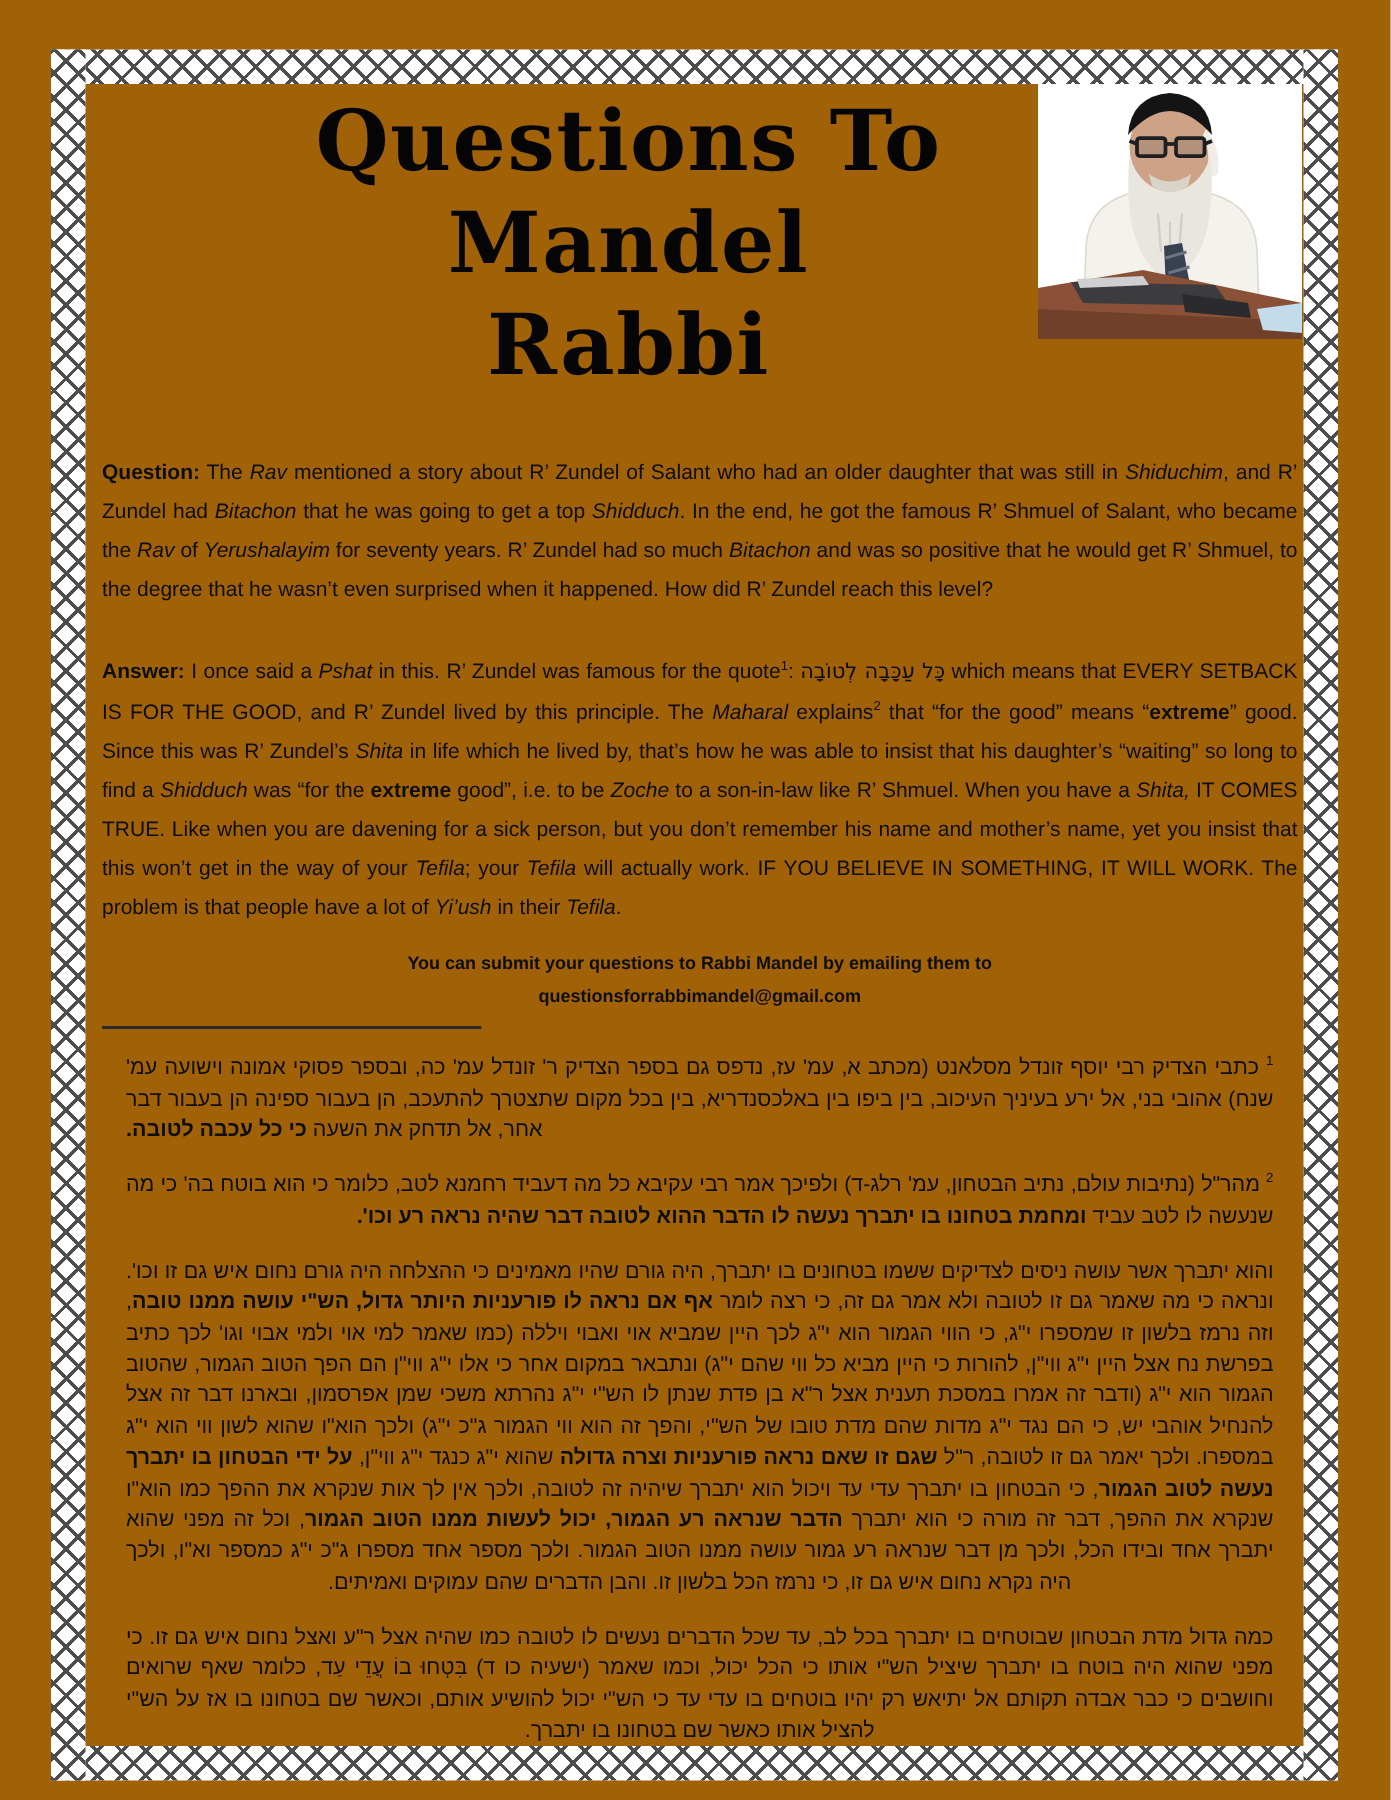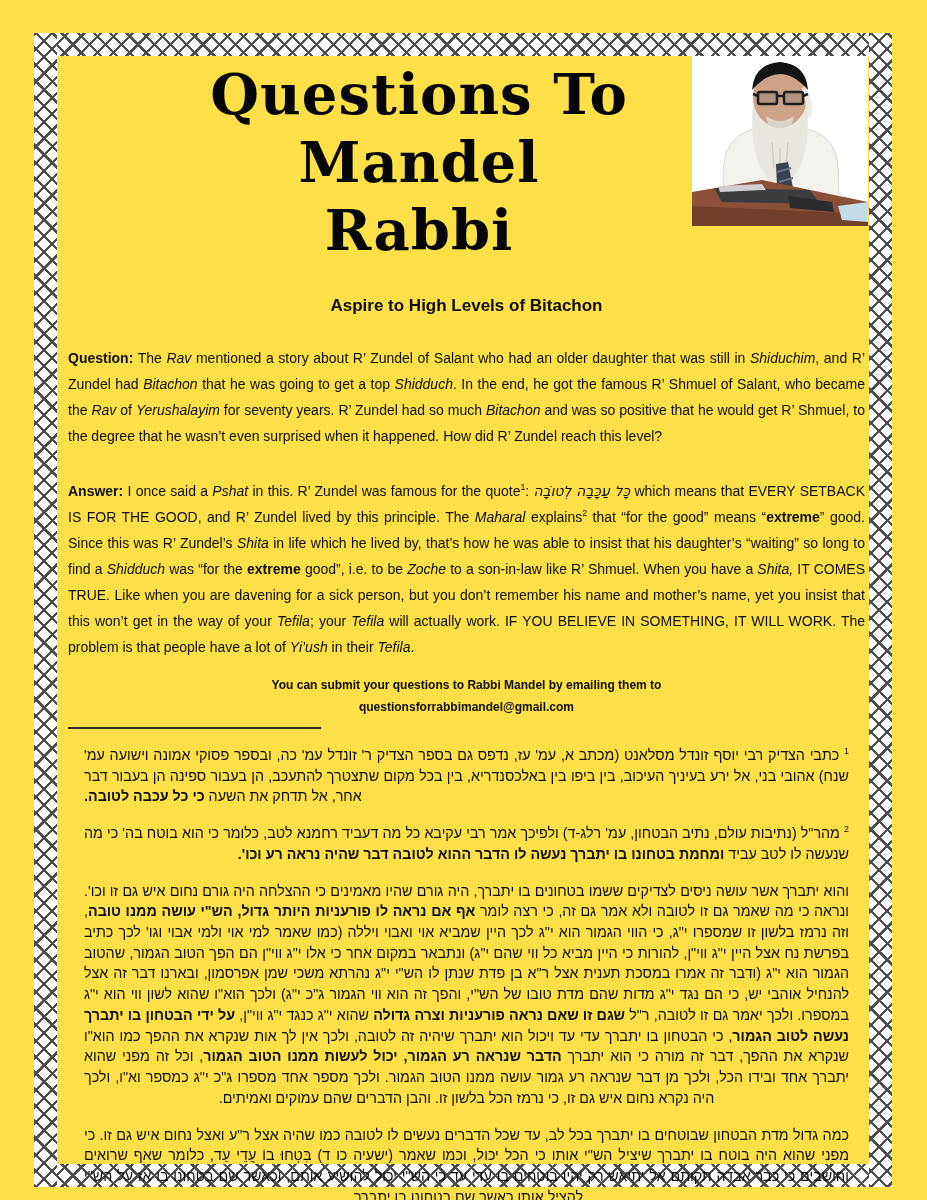--- a/index.html
+++ b/index.html
@@ -1,18 +1,18 @@
 <!DOCTYPE html>
 <html><head>
 <meta charset="utf-8">
 <style>
   html,body{margin:0;padding:0;background:#e9e9e9;}
   .page{
     position:relative;width:927px;height:1200px;margin:0 auto;
-    background:#fde047;overflow:hidden;
+    background:#a16207;overflow:hidden;
     font-family:"Liberation Sans","DejaVu Sans",sans-serif;color:#0d0d0d;
   }
   
   .frame{position:absolute;top:33px;left:34px;right:35px;bottom:13px;pointer-events:none;}
   .stitch{
     position:absolute;
     background-image:
       repeating-linear-gradient(45deg,#4d4d4d 0 2.3px,transparent 2.3px 11.5px),
       repeating-linear-gradient(135deg,#4d4d4d 0 2.3px,transparent 2.3px 11.5px);
     background-color:#fff;
@@ -28,21 +28,21 @@
     margin-right:95px;text-align:center;
     font-family:"DejaVu Serif","Liberation Serif",serif;
     font-weight:bold;font-size:56px;line-height:68px;color:#050505;
     letter-spacing:1px;
   }
   .photo-box{position:absolute;top:-4px;right:-3px;width:176px;height:170px;}
   .section-heading{margin-top:24px;text-align:center;font-size:17px;font-weight:bold;}
   .para{margin-top:29px;font-size:14px;line-height:26px;text-align:justify;}
   .para .b{font-weight:bold;}
   .para .i{font-style:italic;}
-  .he{direction:rtl;unicode-bidi:isolate;font-family:"DejaVu Sans","Liberation Sans",sans-serif;font-style:italic;}
+  .he{direction:rtl;unicode-bidi:isolate;font-family:"DejaVu Sans","Liberation Sans",sans-serif;}
   sup{font-size:0.62em;line-height:0;vertical-align:super;}
   .submit-note{margin-top:11px;text-align:center;font-weight:bold;font-size:12px;line-height:22px;}
   .fn-divider{margin:9px 0 7px 0;width:253px;border:0;border-top:2px solid #2b2b2b;}
   .footnotes{direction:rtl;font-size:14.3px;line-height:1.45;text-align:justify;
     font-family:"Liberation Sans","DejaVu Sans",sans-serif;}
   .footnotes p{margin:16px;}
   .footnotes .b{font-weight:bold;}
   .last-left{text-align-last:left;}
   .last-right{text-align-last:right;}
   .last-center{text-align-last:center;}
@@ -105,21 +105,20 @@
 
           <path d="M22,132 L118,134 L128,148 L30,146 Z" fill="#3c3c3e"></path>
           <path d="M26,130 L70,128 L74,134 L28,136 Z" fill="#cfcfd2"></path>
           <path d="M96,140 L140,146 L142,156 L98,152 Z" fill="#2b2b2d"></path>
 
           <path d="M146,150 L176,146 L176,166 L150,164 Z" fill="#c3dcec"></path>
         </svg>
       </div>
     </div>
 
-    <div class="section-heading"><span class="b">Aspire to High Levels of </span><span class="b i">Bitachon</span></div>
 
     <p class="para"><span class="b">Question:</span><span> The </span><span class="i">Rav</span><span> mentioned a story about R’ Zundel of Salant who had an older daughter that was still in </span><span class="i">Shiduchim</span><span>, and R’ Zundel had </span><span class="i">Bitachon</span><span> that he was going to get a top </span><span class="i">Shidduch</span><span>. In the end, he got the famous R’ Shmuel of Salant, who became the </span><span class="i">Rav</span><span> of </span><span class="i">Yerushalayim</span><span> for seventy years. R’ Zundel had so much </span><span class="i">Bitachon</span><span> and was so positive that he would get R’ Shmuel, to the degree that he wasn’t even surprised when it happened. How did R’ Zundel reach this level?</span></p>
 
     <p class="para"><span class="b">Answer:</span><span> I once said a </span><span class="i">Pshat</span><span> in this. R’ Zundel was famous for the quote</span><sup>1</sup><span>: </span><span class="he">כָּל עַכָּבָה לְטוֹבָה</span><span> which means that EVERY SETBACK IS FOR THE GOOD, and R’ Zundel lived by this principle. The </span><span class="i">Maharal</span><span> explains</span><sup>2</sup><span> that “for the good” means “</span><span class="b">extreme</span><span>” good. Since this was R’ Zundel’s </span><span class="i">Shita</span><span> in life which he lived by, that’s how he was able to insist that his daughter’s “waiting” so long to find a </span><span class="i">Shidduch</span><span> was “for the </span><span class="b">extreme</span><span> good”, i.e. to be </span><span class="i">Zoche</span><span> to a son-in-law like R’ Shmuel. When you have a </span><span class="i">Shita,</span><span> IT COMES TRUE. Like when you are davening for a sick person, but you don’t remember his name and mother’s name, yet you insist that this won’t get in the way of your </span><span class="i">Tefila</span><span>; your </span><span class="i">Tefila</span><span> will actually work. IF YOU BELIEVE IN SOMETHING, IT WILL WORK. The problem is that people have a lot of </span><span class="i">Yi’ush</span><span> in their </span><span class="i">Tefila</span><span>.</span></p>
 
     <div class="submit-note">
       <div>You can submit your questions to Rabbi Mandel by emailing them to</div>
       <div>questionsforrabbimandel@gmail.com</div>
     </div>
 

